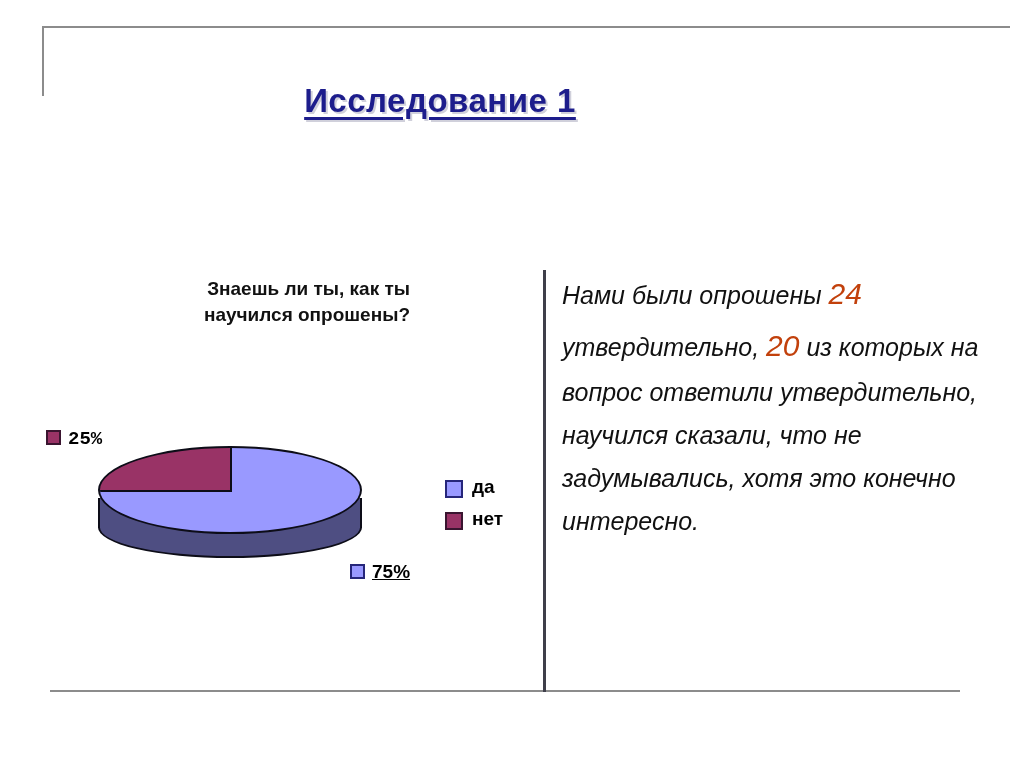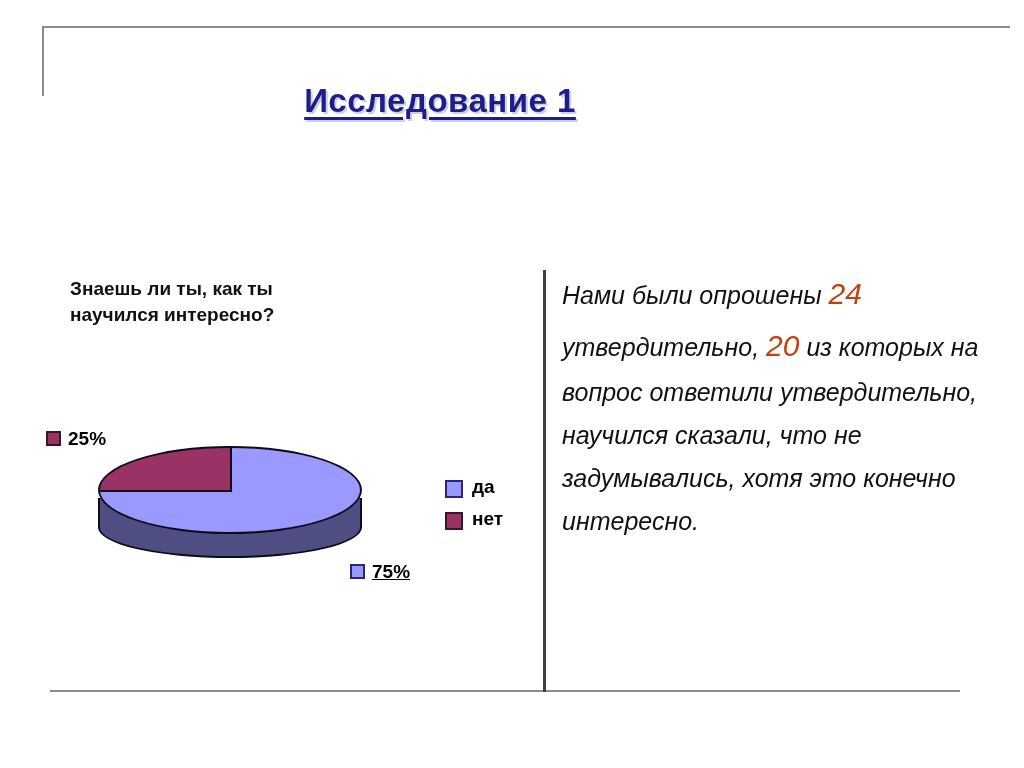--- a/index.html
+++ b/index.html
@@ -95,21 +95,21 @@
     left: 40px;
     top: 276px;
     width: 500px;
     height: 330px;
   }
   .chart-title {
     position: absolute;
     left: 30px;
     top: 0;
     width: 340px;
-    text-align: left;
+    text-align: right;
     font-size: 19px;
     font-weight: bold;
     color: #111111;
     line-height: 1.35;
   }
 
   
   .pie-wrap {
     position: absolute;
     left: 58px;
@@ -180,21 +180,21 @@
     white-space: nowrap;
   }
   .data-label .swatch {
     display: inline-block;
     width: 15px;
     height: 15px;
     margin-right: 7px;
     vertical-align: -1px;
     box-sizing: border-box;
   }
-  .label-no  { left: 6px;  top: 152px; }
+  .label-no  { left: 6px;  top: 152px; font-family: Liberation Mono, monospace; }
   .label-yes { left: 310px; top: 285px; text-decoration: underline; }
 
   .sw-no  { background: var(--c-no);  border: 2px solid #3a1530; }
   .sw-yes { background: var(--c-yes); border: 2px solid #26267a; }
 
   
   .legend {
     position: absolute;
     left: 405px;
     top: 200px;
@@ -241,21 +241,21 @@
   <div class="rule-bottom"></div>
   <div class="rule-divider"></div>
 
   <div class="slide-title">Исследование 1</div>
 
 
   <div class="chart-block">
 
     <div class="chart-title">
       <div>Знаешь ли ты, как ты</div>
-      <div>научился интересно?</div>
+      <div>научился опрошены?</div>
     </div>
 
     <div class="data-label label-no">
       <span class="swatch sw-no"></span><span>25%</span>
     </div>
 
     <div class="pie-wrap">
       <div class="pie-side"></div>
       <div class="pie-side-cover"></div>
       <div class="pie-top">

